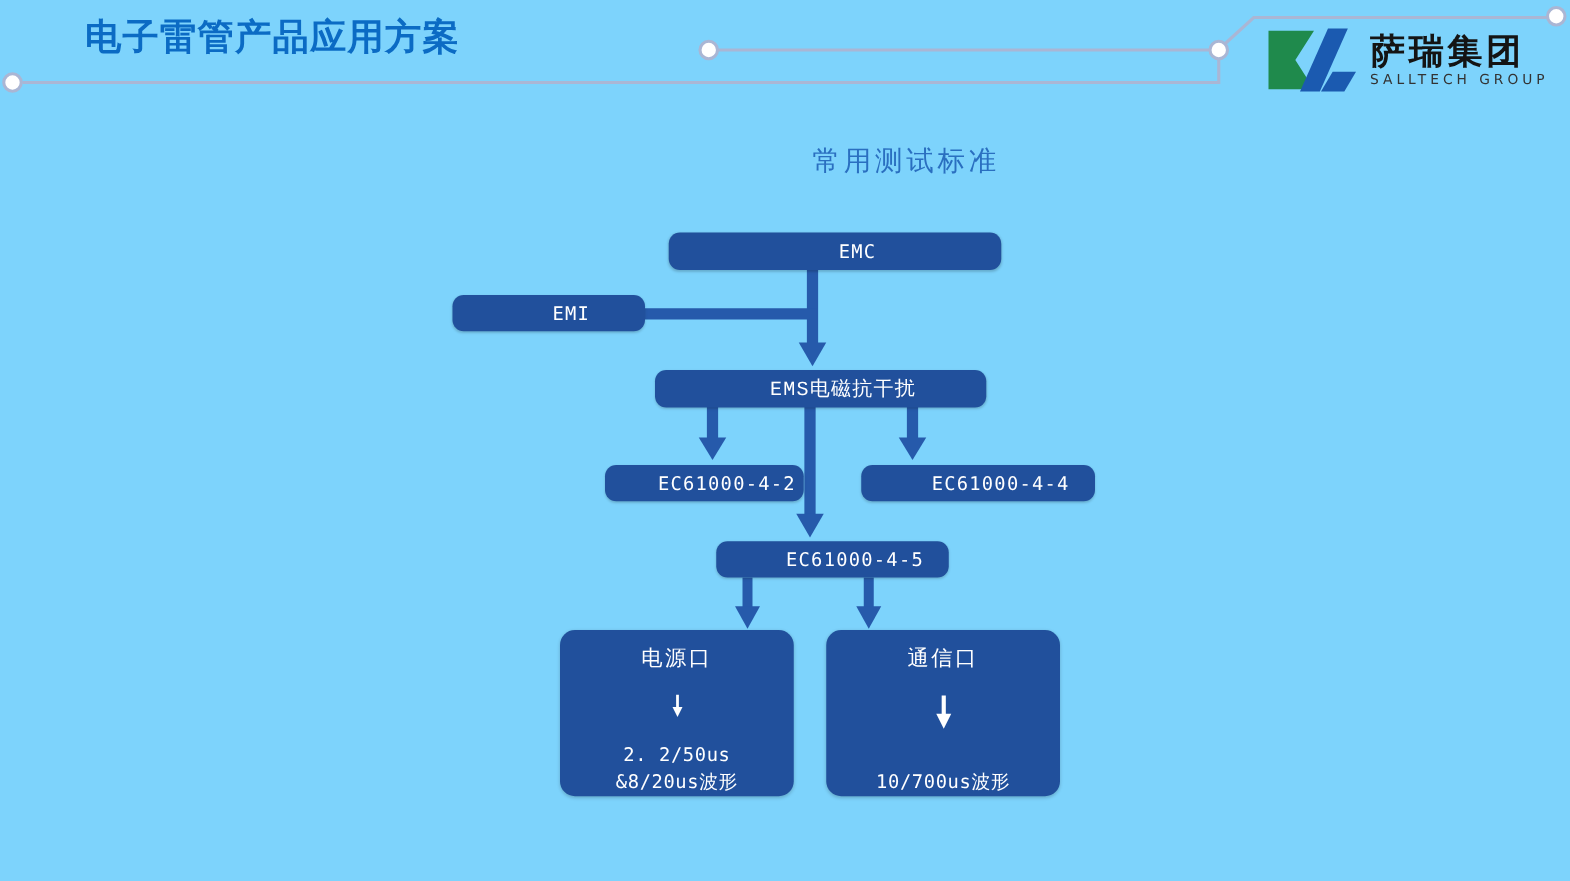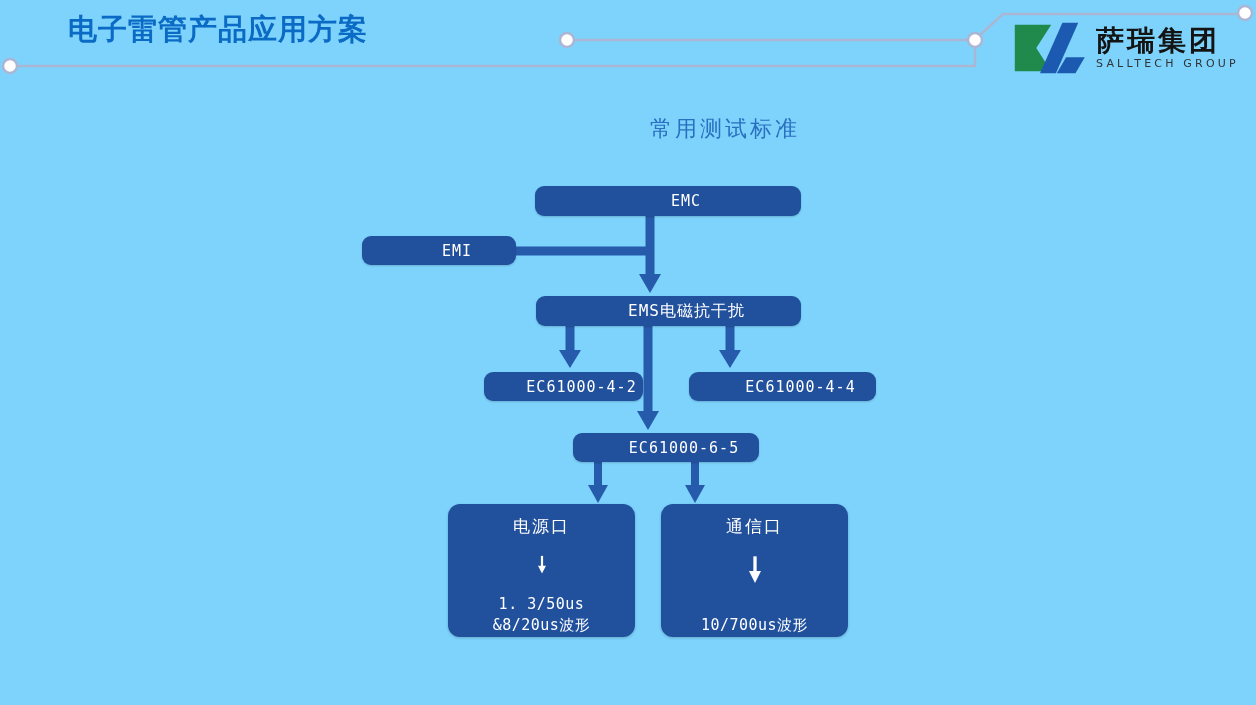--- a/index.html
+++ b/index.html
@@ -61,21 +61,21 @@
     color:#ffffff;
     display:flex;align-items:center;justify-content:center;
     font-family:"DejaVu Sans Mono","DejaVu Sans",monospace;
     font-size:15px;
     letter-spacing:1px;
     box-shadow:0 1px 2px rgba(0,0,0,0.18);
     padding-left:36px;
   }
   .n-emc {left:535px;top:186px;width:230px;height:30px;}
   .n-emi {left:362px;top:236px;width:118px;height:29px;}
-  .n-ems {left:536px;top:296px;width:229px;height:30px;font-size:16px;}
+  .n-ems {left:524px;top:296px;width:229px;height:30px;font-size:16px;font-family:Liberation Mono, monospace;}
   .n-ec42{left:484px;top:372px;width:123px;height:29px;}
   .n-ec44{left:689px;top:372px;width:151px;height:29px;}
   .n-ec45{left:573px;top:433px;width:150px;height:29px;}
   .bigbox{
     position:absolute;top:504px;width:187px;height:133px;
     background:var(--box-blue);border-radius:12px;color:#ffffff;
     display:flex;flex-direction:column;align-items:center;
     font-family:"DejaVu Sans Mono","DejaVu Sans",monospace;
     box-shadow:0 1px 3px rgba(0,0,0,0.2);
     gap:12px;
@@ -141,30 +141,30 @@
 
     <path class="stem-sm" d="M695 462 V486"></path>
     <polygon class="head" points="695,503 685,485 705,485"></polygon>
   </svg>
 
   <div class="node n-emc">EMC</div>
   <div class="node n-emi">EMI</div>
   <div class="node n-ems">EMS电磁抗干扰</div>
   <div class="node n-ec42">EC61000-4-2</div>
   <div class="node n-ec44">EC61000-4-4</div>
-  <div class="node n-ec45">EC61000-6-5</div>
+  <div class="node n-ec45">EC61000-4-5</div>
 
   <div class="bigbox b-power">
     <div class="port-label">电源口</div>
     <svg class="white-arrow" width="22" height="44" viewBox="0 0 22 44">
       <path d="M11 2 V26" stroke="#ffffff" stroke-width="5" fill="none"></path>
       <polygon points="11,42 2,24 20,24" fill="#ffffff"></polygon>
     </svg>
     <div class="wave-block">
-      <div class="wave-line">1. 3/50us</div>
+      <div class="wave-line">2. 2/50us</div>
       <div class="wave-line">&amp;8/20us波形</div>
     </div>
   </div>
 
   <div class="bigbox b-comm">
     <div class="port-label">通信口</div>
     <svg class="white-arrow" width="22" height="44" viewBox="0 0 22 44">
       <path d="M11 2 V26" stroke="#ffffff" stroke-width="5" fill="none"></path>
       <polygon points="11,42 2,24 20,24" fill="#ffffff"></polygon>
     </svg>

